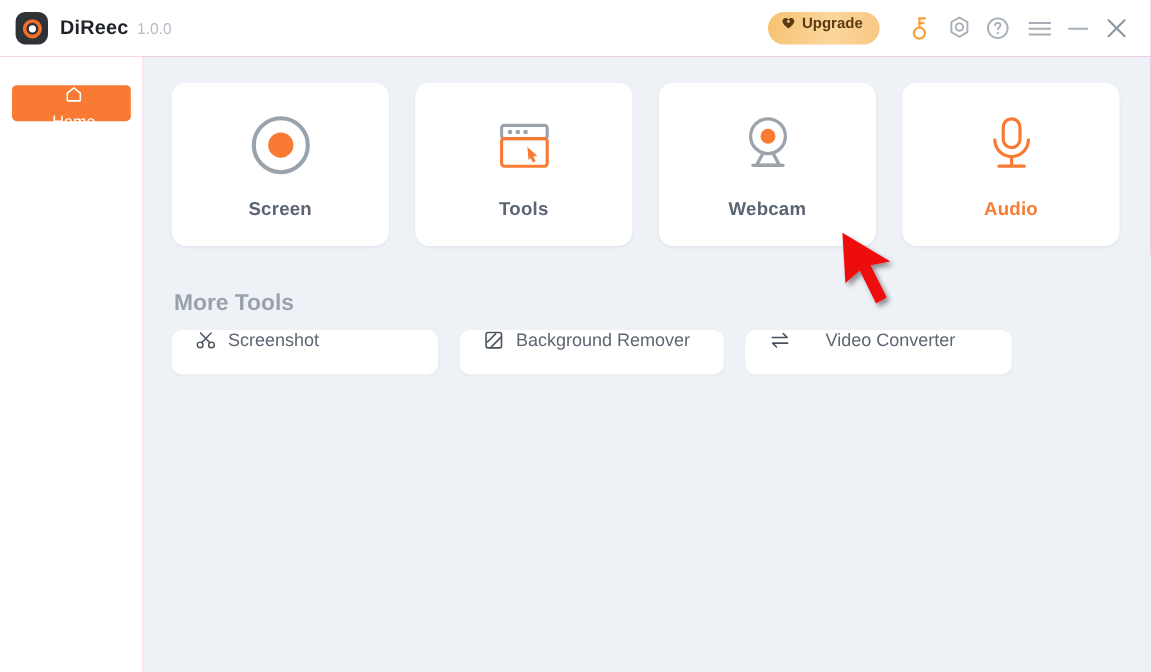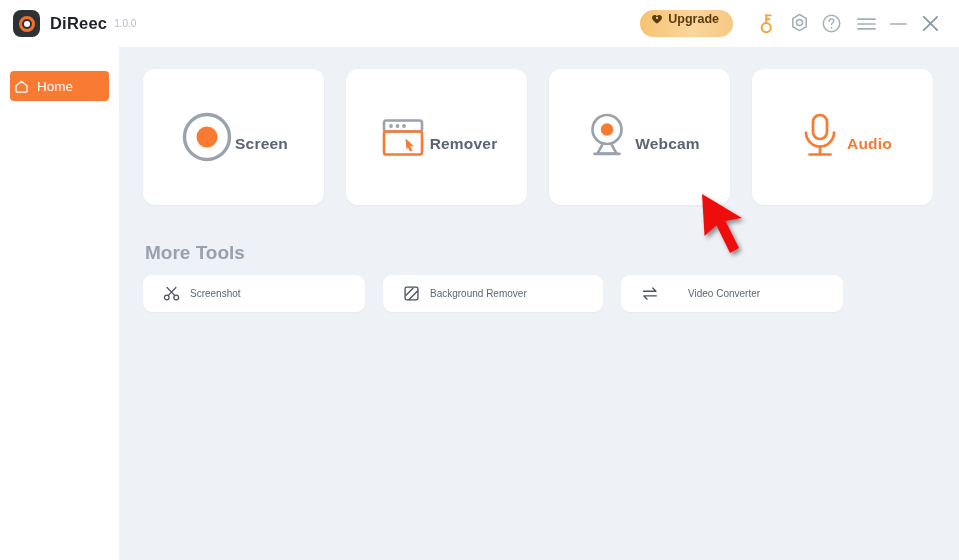--- a/index.html
+++ b/index.html
@@ -31,21 +31,21 @@
   .logo-ring {
     width: 16px; height: 16px; border-radius: 50%;
     border: 3px solid #f3702a;
     display: flex; align-items: center; justify-content: center;
   }
   .logo-dot { width: 6px; height: 6px; border-radius: 50%; background: #ffffff; }
   .brand-name {
     margin-left: 10px; font-size: 16.5px; font-weight: bold;
     color: #1f2328; letter-spacing: .2px;
   }
-  .brand-ver { margin-left: 7px; font-size: 10px; color: #b6bcc4; }
+  .brand-ver { margin-left: 7px; font-size: 13px; color: #b6bcc4; }
 
   .tb-right {
     position: absolute; right: 0; top: 0; height: 47px;
     display: flex; align-items: center; gap: 0;
   }
   .upgrade-btn {
     height: 27px; padding: 0 14px 10px 11px;
     border: none; border-radius: 14px;
     background: linear-gradient(95deg,#f6c271 0%,#fbd69b 55%,#f7c784 100%);
     color: #5c3a10; font-size: 12.5px; font-weight: bold;
@@ -66,40 +66,40 @@
   .sidebar {
     position: absolute; left: 0; top: 47px;
     width: 119px; height: 513px;
     background: #ffffff;
     padding-top: 24px;
   }
   .side-item {
     display: flex; align-items: center; gap: 8px;
     height: 30px; margin: 0 10px 9px 10px;
     border-radius: 4px; padding-left: 4px;
-    font-size: 13.5px; color: #7b828b; cursor: pointer;
+    font-size: 13.5px; color: #7b828b; cursor: pointer; flex-direction: column;
   }
   .side-item.active { background: #f97a33; color: #ffffff; }
   .side-item svg { display: block; flex: 0 0 auto; }
 
   
   .main {
     position: absolute; left: 119px; top: 47px;
     width: 840px; height: 513px;
     background: #eef2f7;
   }
 
   .cards {
     position: absolute; left: 24px; top: 22px;
     display: flex; gap: 22px;
   }
   .card {
     width: 181px; height: 136px;
     background: #ffffff; border-radius: 12px;
-    display: flex; flex-direction: row;
+    display: flex; flex-direction: column;
     align-items: center; justify-content: center;
     cursor: pointer;
     box-shadow: 0 1px 2px rgba(40,60,90,.05);
   }
   .card-icon { height: 62px; display: flex; align-items: center; justify-content: center; }
   .card-icon svg { display: block; }
   .card-label {
     margin-top: 14px; font-size: 15.5px; font-weight: bold;
     color: #5a6472; letter-spacing: .2px;
   }
@@ -109,22 +109,22 @@
     position: absolute; left: 26px; top: 195px;
     font-size: 19px; font-weight: bold; color: #99a1ab;
   }
   .tools {
     position: absolute; left: 24px; top: 228px;
     width: 790px;
     display: flex; flex-wrap: wrap; gap: 18px 18px;
   }
   .tool {
     height: 37px; background: #ffffff; border-radius: 9px;
-    display: flex; align-items: center; gap: 10px;
-    padding: 0 18px 0 20px; cursor: pointer; font-size: 10px;
+    display: flex; align-items: flex-start; gap: 10px;
+    padding: 0 18px 0 20px; cursor: pointer; font-size: 15px;
     color: #5d6673;
     box-shadow: 0 1px 2px rgba(40,60,90,.04);
   }
   .tool svg { display: block; flex: 0 0 auto; }
   .tool-screenshot { width: 222px; }
   .tool-bgremover  { width: 220px; }
   .tool-watermark  { width: 228px; }
   .tool-converter  { width: 222px; gap: 29px; }
 
   
@@ -236,21 +236,21 @@
         <div class="card-icon">
           <svg width="54" height="54" viewBox="0 0 54 54">
             <rect x="8" y="10.5" width="38" height="11" rx="2.2" fill="none" stroke="#9aa2ac" stroke-width="2.6"></rect>
             <circle cx="15" cy="16" r="1.9" fill="#9aa2ac"></circle>
             <circle cx="21.5" cy="16" r="1.9" fill="#9aa2ac"></circle>
             <circle cx="28" cy="16" r="1.9" fill="#9aa2ac"></circle>
             <rect x="8" y="21.5" width="38" height="23" rx="2.2" fill="none" stroke="#f97a33" stroke-width="2.6"></rect>
             <path d="M30.5 39.5l-1-11 8.3 7.4-3.6.5 2.3 3.8-2.4 1.3-2.2-3.9z" fill="#f97a33"></path>
           </svg>
         </div>
-        <div class="card-label">Remover</div>
+        <div class="card-label">Tools</div>
       </div>
 
       <div class="card">
         <div class="card-icon">
           <svg width="56" height="56" viewBox="0 0 56 56">
             <circle cx="28" cy="20.5" r="14.5" fill="none" stroke="#9aa2ac" stroke-width="2.7"></circle>
             <circle cx="28" cy="20.5" r="6.2" fill="#f97a33"></circle>
             <path d="M23.5 35.3l-5 9.3h19l-5-9.3" fill="none" stroke="#9aa2ac" stroke-width="2.7" stroke-linejoin="round"></path>
             <path d="M15.5 44.8h25" stroke="#9aa2ac" stroke-width="2.7" stroke-linecap="round"></path>
           </svg>

